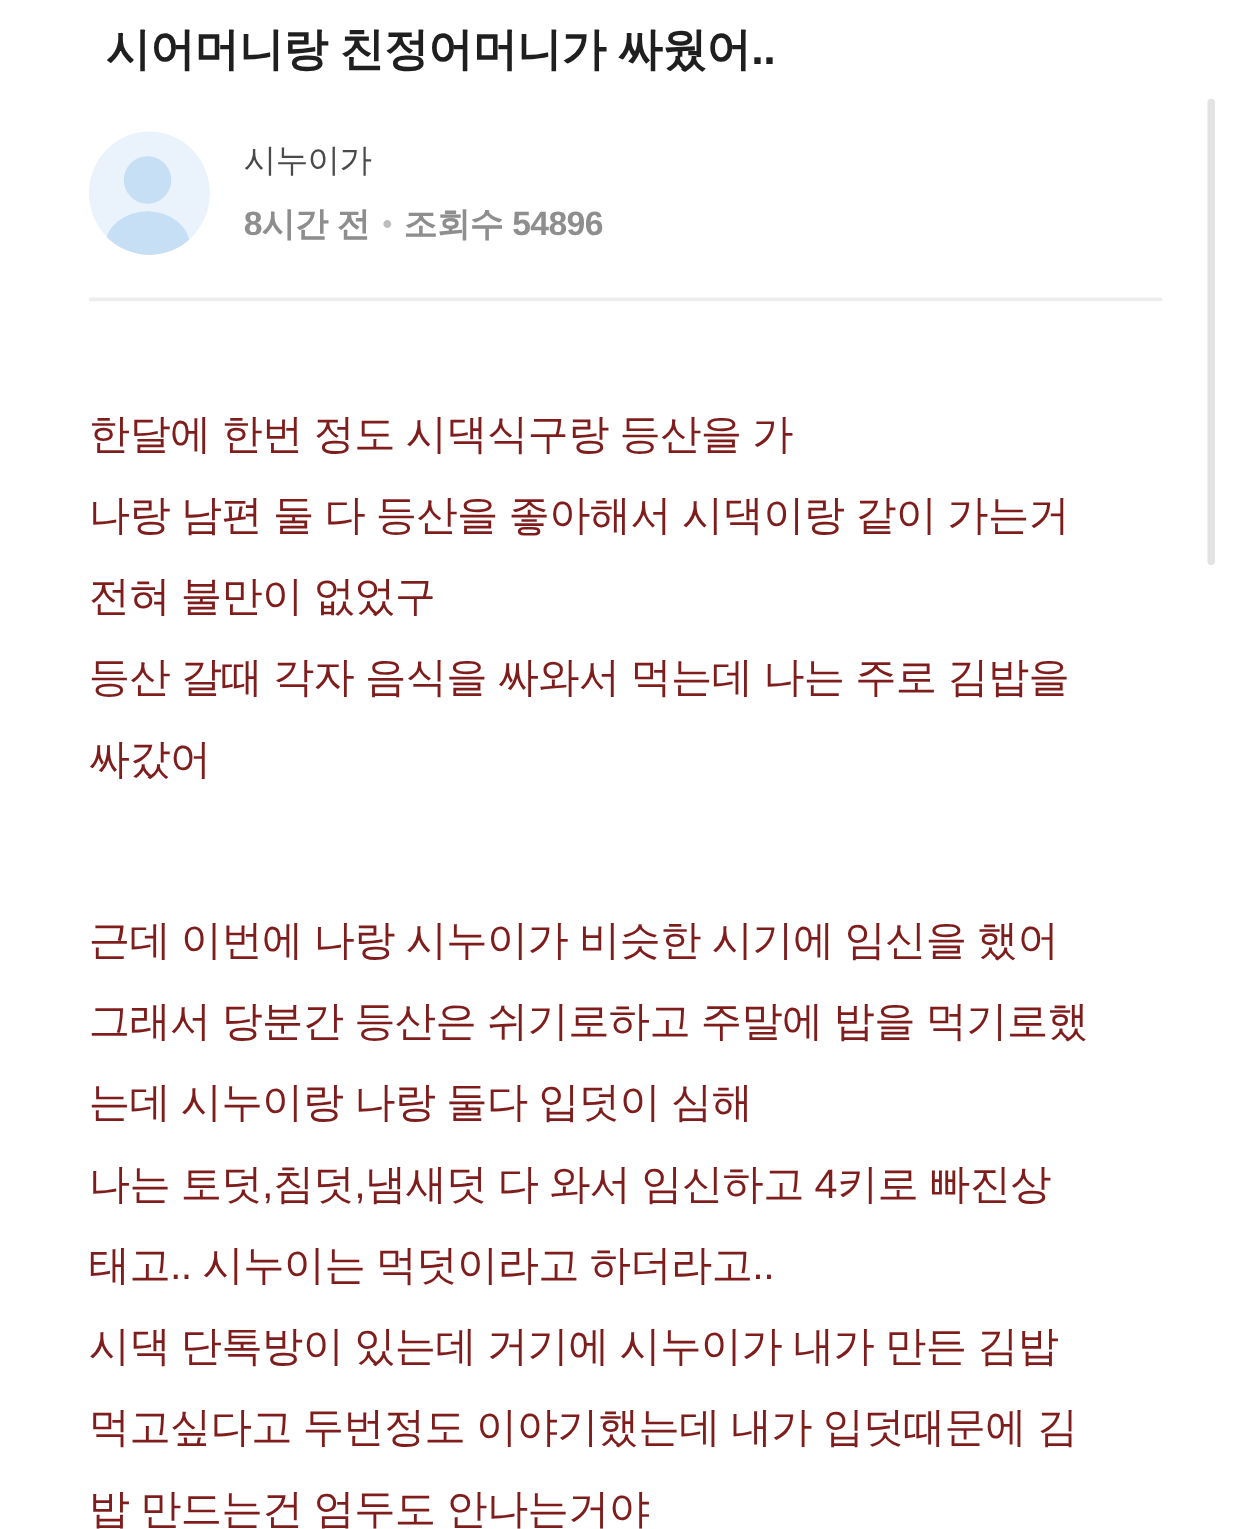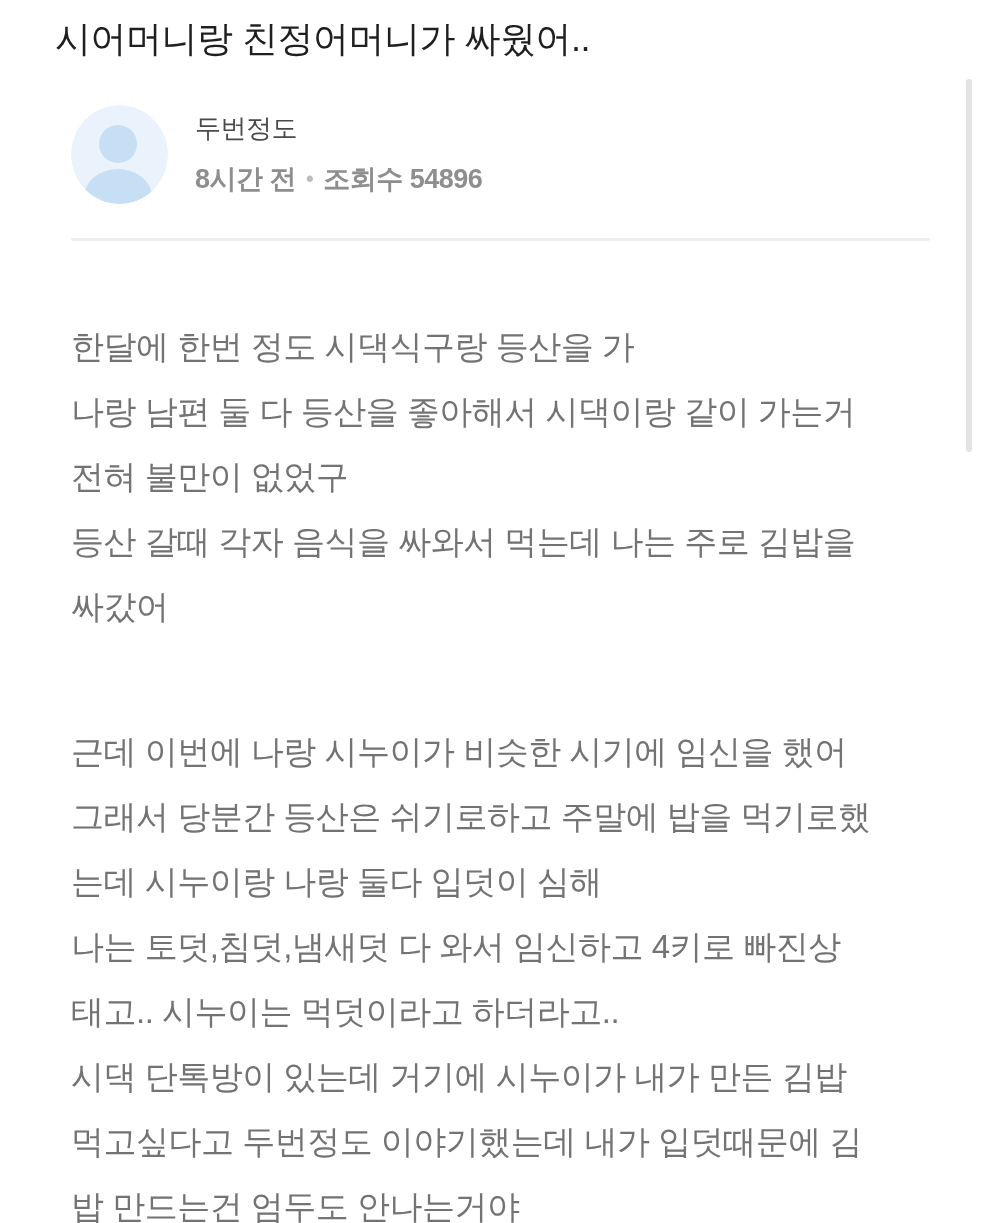--- a/index.html
+++ b/index.html
@@ -10,26 +10,26 @@
   }
   .page {
     position: relative;
     width: 1000px;
     height: 1223px;
     background: #ffffff;
     overflow: hidden;
   }
   .post-title {
     position: absolute;
-    left: 55px;
+    left: 85px;
     top: 14px;
     margin: 0;
     font-size: 36px;
     line-height: 50px;
-    font-weight: 400;
+    font-weight: 700;
     color: #1f1f1f;
     letter-spacing: -0.5px;
     white-space: nowrap;
   }
   .author-row {
     position: absolute;
     left: 71px;
     top: 105px;
     width: 600px;
     height: 100px;
@@ -90,21 +90,21 @@
   .body-text {
     position: absolute;
     left: 71px;
     top: 314px;
     width: 900px;
   }
   .body-text p {
     margin: 0;
     font-size: 33px;
     line-height: 65px;
-    color: #737373;
+    color: #7f1d1d;
     letter-spacing: -0.5px;
     white-space: pre;
   }
   .body-text p.para-2 {
     margin-top: 80px;
   }
   .scrollbar-thumb {
     position: absolute;
     left: 966px;
     top: 79px;
@@ -132,21 +132,21 @@
           </defs>
           <g clip-path="url(#avclip)">
             <rect x="0" y="0" width="97" height="99" fill="#eaf3fb"></rect>
             <circle cx="47" cy="39" r="19" fill="#c6dff4"></circle>
             <ellipse cx="47" cy="92" rx="34" ry="28" fill="#c6dff4"></ellipse>
           </g>
         </svg>
       </span>
     </div>
     <div class="author-info">
-      <div class="author-name">두번정도</div>
+      <div class="author-name">시누이가</div>
       <div class="post-meta">
         <span>8시간 전</span><span class="meta-dot">•</span><span>조회수 54896</span>
       </div>
     </div>
   </div>
 
   <div class="divider"></div>
 
   <div class="body-text">
     <p class="para-1">한달에 한번 정도 시댁식구랑 등산을 가

